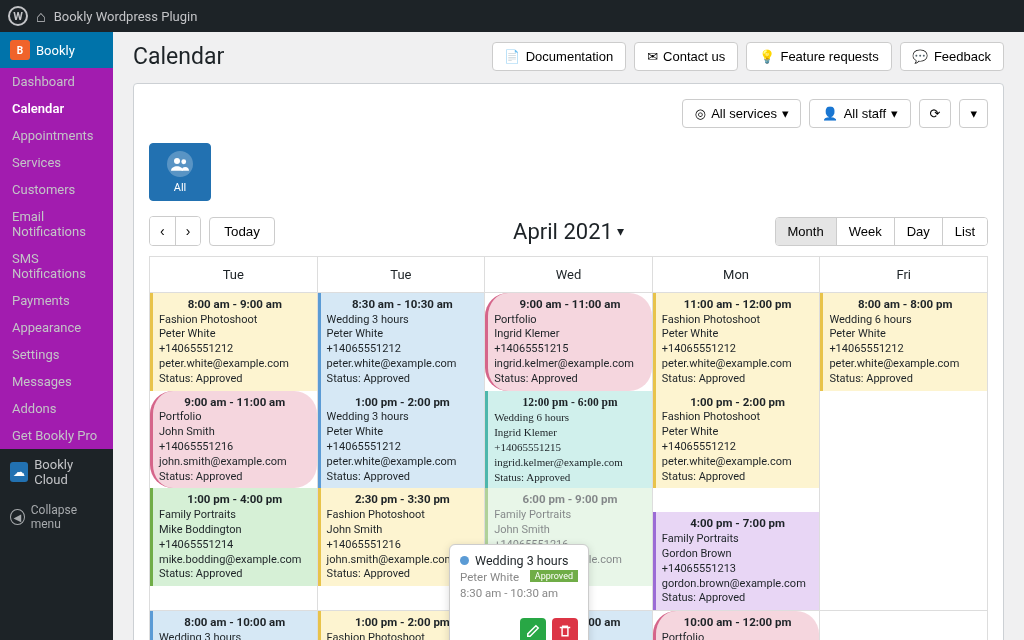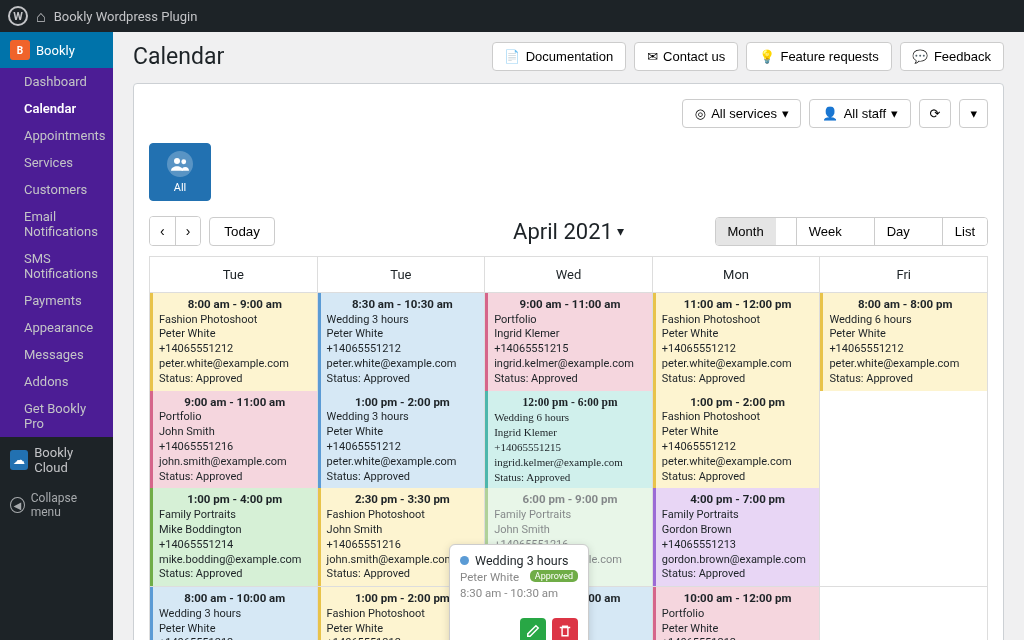--- a/index.html
+++ b/index.html
@@ -6,21 +6,21 @@
 body { font-family: -apple-system, BlinkMacSystemFont, "Segoe UI", Roboto, sans-serif; font-size: 13px; color: #1d2327; background: #f0f0f1; overflow: hidden; }
 #wpadminbar { height: 32px; background: #1d2327; color: #c3c4c7; display: flex; align-items: center; padding: 0 8px; font-size: 13px; gap: 8px; }
 #wpadminbar .wp-logo { width: 20px; height: 20px; border-radius: 50%; border: 2px solid #c3c4c7; display: flex; align-items: center; justify-content: center; font-weight: bold; font-size: 11px; }
 #wpadminbar .dashicon { font-size: 16px; }
 #wrap { display: flex; height: 608px; }
 #adminmenu { width: 113px; background: #1d2327; color: #c3c4c7; font-size: 13px; overflow-y: auto; flex-shrink: 0; }
 #adminmenu .menu-top { padding: 8px 10px; display: flex; align-items: center; gap: 6px; cursor: pointer; }
 #adminmenu .menu-top.current { background: #0073aa; color: #fff; position: relative; }
 #adminmenu .menu-top.current::after { content: ''; position: absolute; right: -8px; top: 50%; transform: translateY(-50%); border: 8px solid transparent; border-right-color: #f0f0f1; }
 #adminmenu .menu-top .micon { width: 20px; height: 20px; background: #f0632b; border-radius: 3px; display: flex; align-items: center; justify-content: center; color: #fff; font-size: 10px; font-weight: bold; }
-#adminmenu .submenu { background: #4c1d95; padding-left: 12px; }
+#adminmenu .submenu { background: #a21caf; }
 #adminmenu .submenu li { padding: 6px 12px; list-style: none; cursor: pointer; font-size: 13px; }
 #adminmenu .submenu li.current { color: #fff; font-weight: 600; }
 #adminmenu .cloud { padding: 8px 10px; display: flex; align-items: center; gap: 6px; }
 #adminmenu .cloud .cicon { width: 20px; height: 20px; background: #2271b1; border-radius: 3px; display:flex;align-items:center;justify-content:center;color:#fff;font-size:12px; }
 #adminmenu .collapse { padding: 8px 10px; display: flex; align-items: center; gap: 6px; color: #a7aaad; font-size: 12px; }
 #adminmenu .collapse .coll-icon { width:16px;height:16px;border:1px solid #a7aaad;border-radius:50%;display:flex;align-items:center;justify-content:center;font-size:10px; }
 #content { flex: 1; padding: 10px 20px 20px 20px; overflow-y: auto; height: 608px; }
 .page-head { display: flex; justify-content: space-between; align-items: center; margin-bottom: 12px; }
 .page-head h1 { font-size: 23px; font-weight: 400; }
 .head-btns { display: flex; gap: 8px; }
@@ -32,40 +32,40 @@
 .staff-tab.active { background: #2271b1; color: #fff; border-color: #2271b1; }
 .staff-tab .avatar { width: 26px; height: 26px; border-radius: 50%; background: #e0e0e0; display:flex;align-items:center;justify-content:center; }
 .staff-tab.active .avatar { background: rgba(255,255,255,0.25); }
 .cal-toolbar { display: flex; justify-content: space-between; align-items: center; margin-bottom: 10px; position: relative; }
 .cal-toolbar .left { display: flex; gap: 8px; align-items: center; }
 .nav-grp { display: flex; border: 1px solid #ccc; border-radius: 4px; overflow: hidden; }
 .nav-grp button { border: none; background: #fff; padding: 6px 10px; cursor: pointer; font-size: 14px; }
 .nav-grp button + button { border-left: 1px solid #ccc; }
 .today-btn { border: 1px solid #ccc; background: #fff; padding: 6px 14px; border-radius: 4px; cursor: pointer; }
 .cal-title { font-size: 22px; display:flex; align-items:center; gap:4px; position: absolute; left: 50%; transform: translateX(-50%); }
-.view-grp { display: flex; border: 1px solid #ccc; border-radius: 4px; overflow: hidden; gap: 20px; }
+.view-grp { display: flex; border: 1px solid #ccc; border-radius: 4px; overflow: hidden; }
 .view-grp button { border: none; background: #fff; padding: 6px 12px; cursor: pointer; font-size: 13px; }
 .view-grp button + button { border-left: 1px solid #ccc; }
 .view-grp button.active { background: #e5e5e5; }
 .cal-table { width: 100%; border-collapse: collapse; table-layout: fixed; }
 .cal-table th { border: 1px solid #ddd; padding: 10px 0; font-weight: 400; background: #fff; }
 .cal-table td { border: 1px solid #ddd; vertical-align: top; position: relative; height: 100px; }
 .event { padding: 4px 6px; font-size: 11px; line-height: 1.35; border-left: 3px solid; overflow: hidden; }
 .event .t { font-weight: 700; font-size: 11.5px; text-align: center; }
 .ev-yellow { background: #fdf4d0; border-left-color: #e8c34a; }
 .ev-blue { background: #d6e8f5; border-left-color: #5b9bd5; }
-.ev-pink { background: #f5d6de; border-left-color: #d5658a; }
+.ev-pink { background: #f5d6de; border-left-color: #d5658a; border-radius: 23px; }
 .ev-green { background: #d6f0d6; border-left-color: #70ad47; }
-.ev-purple { background: #e8d6f5; border-left-color: #9b6bd5; }
+.ev-purple { background: #e8d6f5; border-left-color: #9b6bd5; margin-top: 24px; }
 .ev-teal { background: #d0f0ec; border-left-color: #4db6ac; font-family: Liberation Serif, serif; }
 .ev-pending { opacity: 0.55; }
 .popover { position: absolute; left: 315px; top: 460px; width: 140px; background: #fff; border: 1px solid #ccc; border-radius: 6px; padding: 8px 10px; box-shadow: 0 2px 8px rgba(0,0,0,0.15); z-index: 50; font-size: 12px; }
 .popover .svc { display: flex; align-items: center; gap: 6px; font-size: 12.5px; }
 .popover .dot { width: 9px; height: 9px; border-radius: 50%; background: #5b9bd5; }
-.popover .badge { background: #70ad47; color: #fff; font-size: 9px; padding: 1px 5px; border-radius: 5px; float: right; }
+.popover .badge { background: #70ad47; color: #fff; font-size: 9px; padding: 1px 5px; border-radius: 0; float: right; }
 .popover .sub { color: #888; font-size: 11.5px; margin-top: 2px; }
 .popover .acts { display: flex; justify-content: flex-end; gap: 6px; margin-top: 18px; }
 .popover .acts button { width: 26px; height: 26px; border: none; border-radius: 4px; color: #fff; cursor: pointer; display:flex;align-items:center;justify-content:center; }
 .popover .acts .edit { background: #28a745; }
 .popover .acts .del { background: #dc3545; }
 svg { display: block; }
 </style>
 </head>
 <body>
 
@@ -84,20 +84,21 @@
     <ul class="submenu" id="submenu">
         <li>Dashboard</li>
         <li class="current">Calendar</li>
         <li>Appointments</li>
         <li>Services</li>
         <li>Customers</li>
         <li>Email Notifications</li>
         <li>SMS Notifications</li>
         <li>Payments</li>
         <li>Appearance</li>
+        <li>Settings</li>
         <li>Messages</li>
         <li>Addons</li>
         <li>Get Bookly Pro</li>
       </ul>
     <div class="cloud">
       <span class="cicon">☁</span>
       <span>Bookly Cloud</span>
     </div>
     <div class="collapse">
       <span class="coll-icon">◀</span>

